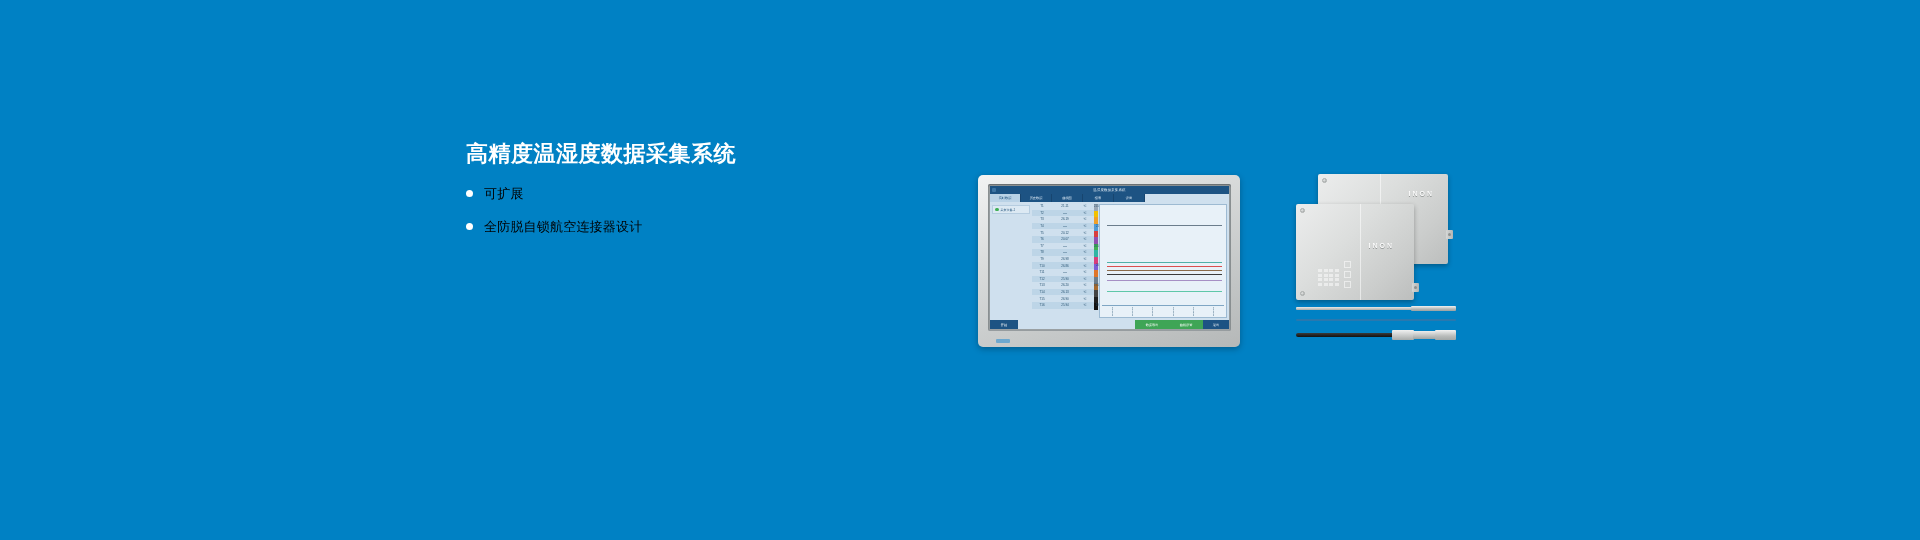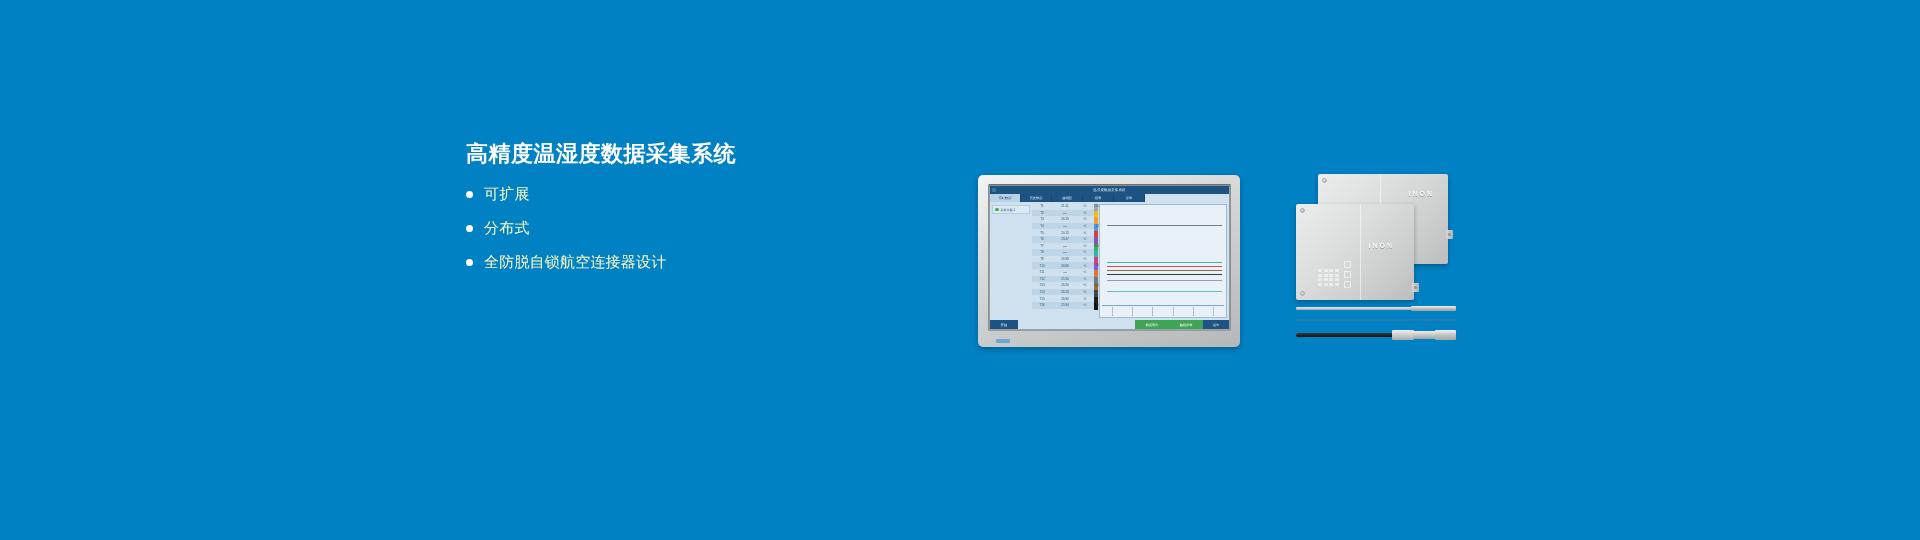--- a/index.html
+++ b/index.html
@@ -17,21 +17,21 @@
     font-size:22px; font-weight:bold; color:#ffffff;
     letter-spacing:.5px; line-height:1.25; white-space:nowrap;
   }
   .subhead {
     margin-top:12px; font-size:13px; color:#ffffff;
     font-weight:400; letter-spacing:.2px; white-space:nowrap;
   }
   .feature-list { margin-top:17px; list-style:none; }
   .feature-item {
     display:flex; align-items:center;
-    font-size:15px; color:#fef9c3; margin-bottom:15px;
+    font-size:13px; color:#000000; margin-bottom:15px;
     letter-spacing:.2px;
   }
   .bullet-dot {
     width:7px; height:7px; border-radius:50%;
     background:#ffffff; margin-right:11px; flex:none;
   }
 
   
   .monitor { position:absolute; left:978px; top:175px; width:262px; height:172px; }
   .monitor-outer {
@@ -189,24 +189,20 @@
 <body>
 
 <div class="banner">
 
   <div class="text-block">
     <div class="headline">高精度温湿度数据采集系统</div>
     <ul class="feature-list">
       <li class="feature-item">
         <span class="bullet-dot"></span>
         <span>可扩展</span>
-      </li>
-      <li class="feature-item">
-        <span class="bullet-dot"></span>
-        <span>分布式</span>
       </li>
       <li class="feature-item">
         <span class="bullet-dot"></span>
         <span>全防脱自锁航空连接器设计</span>
       </li>
     </ul>
   </div>
 
   <div class="monitor">
     <div class="monitor-outer">

